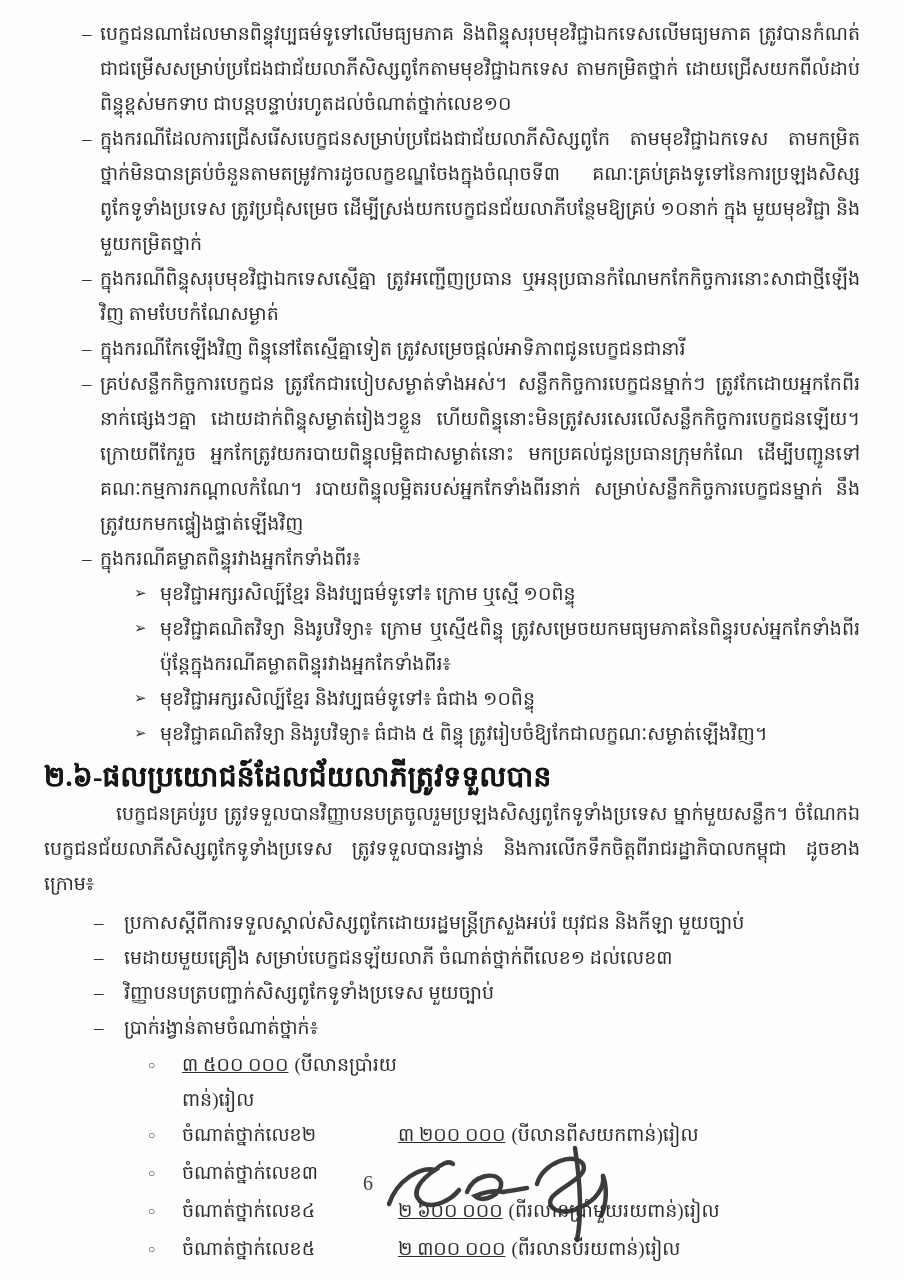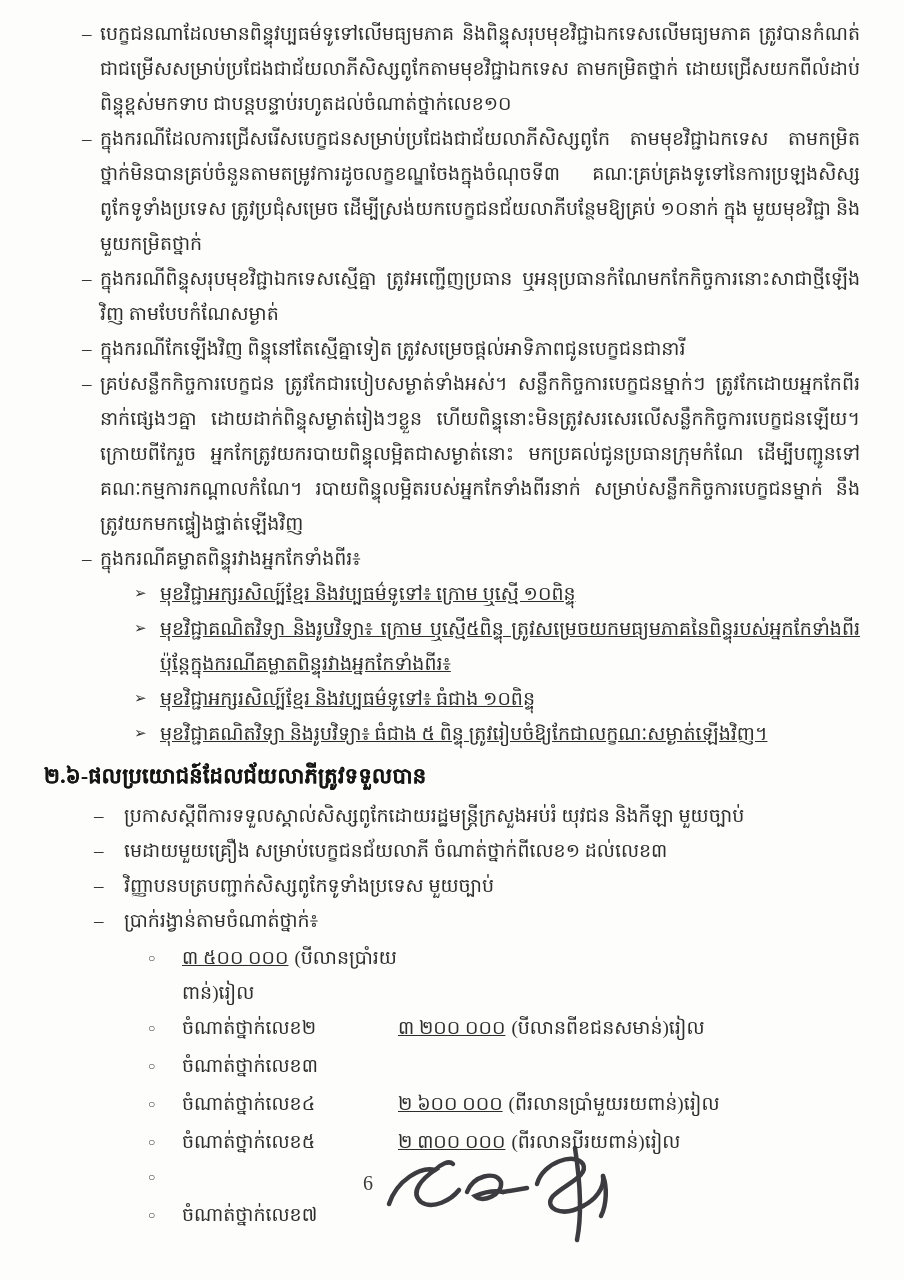--- a/index.html
+++ b/index.html
@@ -18,28 +18,28 @@
   .content{padding:16px 44px 0 82px;}
 
   
   .bullet{display:flex;align-items:flex-start;}
   .bullet .m{flex:none;width:18px;color:#2d2d2d;}
   .bullet .t{flex:1;text-align:justify;}
 
   
   .sub{display:flex;align-items:flex-start;margin-left:52px;}
   .sub .m{flex:none;width:26px;font-size:15px;color:#2f2f2f;}
-  .sub .t{flex:1;text-align:justify;text-decoration:underline;}
+  .sub .t{flex:1;text-align:justify;}
 
   
   .heading{
     margin-left:-38px;
     margin-top:8px;
     font-weight:700;
-    font-size:21px;
+    font-size:28px;
     color:#161616;
     letter-spacing:.3px;
     text-shadow:0 0 .5px #161616;
   }
 
   
   .para{
     margin-left:-38px;
     text-indent:72px;
     text-align:justify;
@@ -108,49 +108,50 @@
       <span class="m">➢</span>
       <span class="t">មុខវិជ្ជាអក្សរសិល្ប៍ខ្មែរ និងវប្បធម៌ទូទៅ៖ ធំជាង ១០ពិន្ទុ</span>
     </div>
     <div class="sub">
       <span class="m">➢</span>
       <span class="t">មុខវិជ្ជាគណិតវិទ្យា និងរូបវិទ្យា៖ ធំជាង ៥ ពិន្ទុ ត្រូវរៀបចំឱ្យកែជាលក្ខណៈសម្ងាត់ឡើងវិញ។</span>
     </div>
 
     <div class="heading">២.៦-ផលប្រយោជន៍ដែលជ័យលាភីត្រូវទទួលបាន</div>
 
+    <div class="para">បេក្ខជនគ្រប់រូប ត្រូវទទួលបានវិញ្ញាបនបត្រចូលរួមប្រឡងសិស្សពូកែទូទាំងប្រទេស ម្នាក់មួយសន្លឹក។ ចំណែកឯបេក្ខជនជ័យលាភីសិស្សពូកែទូទាំងប្រទេស ត្រូវទទួលបានរង្វាន់ និងការលើកទឹកចិត្តពីរាជរដ្ឋាភិបាលកម្ពុជា ដូចខាងក្រោម៖</div>
 
     <div class="benefits">
       <div class="bullet">
         <span class="m">–</span>
         <span class="t">ប្រកាសស្តីពីការទទួលស្គាល់សិស្សពូកែដោយរដ្ឋមន្ត្រីក្រសួងអប់រំ យុវជន និងកីឡា មួយច្បាប់</span>
       </div>
       <div class="bullet">
         <span class="m">–</span>
-        <span class="t">មេដាយមួយគ្រឿង សម្រាប់បេក្ខជនជ័យលាភី ចំណាត់ថ្នាក់ពីលេខ១ ដល់លេខ៣</span>
+        <span class="t">មេដាយមួយគ្រឿង សម្រាប់បេក្ខជនឡ័យលាភី ចំណាត់ថ្នាក់ពីលេខ១ ដល់លេខ៣</span>
       </div>
       <div class="bullet">
         <span class="m">–</span>
         <span class="t">វិញ្ញាបនបត្របញ្ជាក់សិស្សពូកែទូទាំងប្រទេស មួយច្បាប់</span>
       </div>
       <div class="bullet">
         <span class="m">–</span>
         <span class="t">ប្រាក់រង្វាន់តាមចំណាត់ថ្នាក់៖</span>
       </div>
     </div>
 
     <div class="prizes">
       <div class="prize-row">
         <span class="c">○</span>
         <span class="amt"><span class="amount">៣ ៥០០ ០០០</span><span class="words">(បីលានប្រាំរយពាន់)រៀល</span></span>
       </div>
       <div class="prize-row">
         <span class="c">○</span>
         <span class="rank">ចំណាត់ថ្នាក់លេខ២</span>
-        <span class="amt"><span class="amount">៣ ២០០ ០០០</span><span class="words">(បីលានពីខជនសមាន់)រៀល</span></span>
+        <span class="amt"><span class="amount">៣ ២០០ ០០០</span><span class="words">(បីលានពីសយកពាន់)រៀល</span></span>
       </div>
       <div class="prize-row">
         <span class="c">○</span>
         <span class="rank">ចំណាត់ថ្នាក់លេខ៣</span>
       </div>
       <div class="prize-row">
         <span class="c">○</span>
         <span class="rank">ចំណាត់ថ្នាក់លេខ៤</span>
         <span class="amt"><span class="amount">២ ៦០០ ០០០</span><span class="words">(ពីរលានប្រាំមួយរយពាន់)រៀល</span></span>
       </div>

